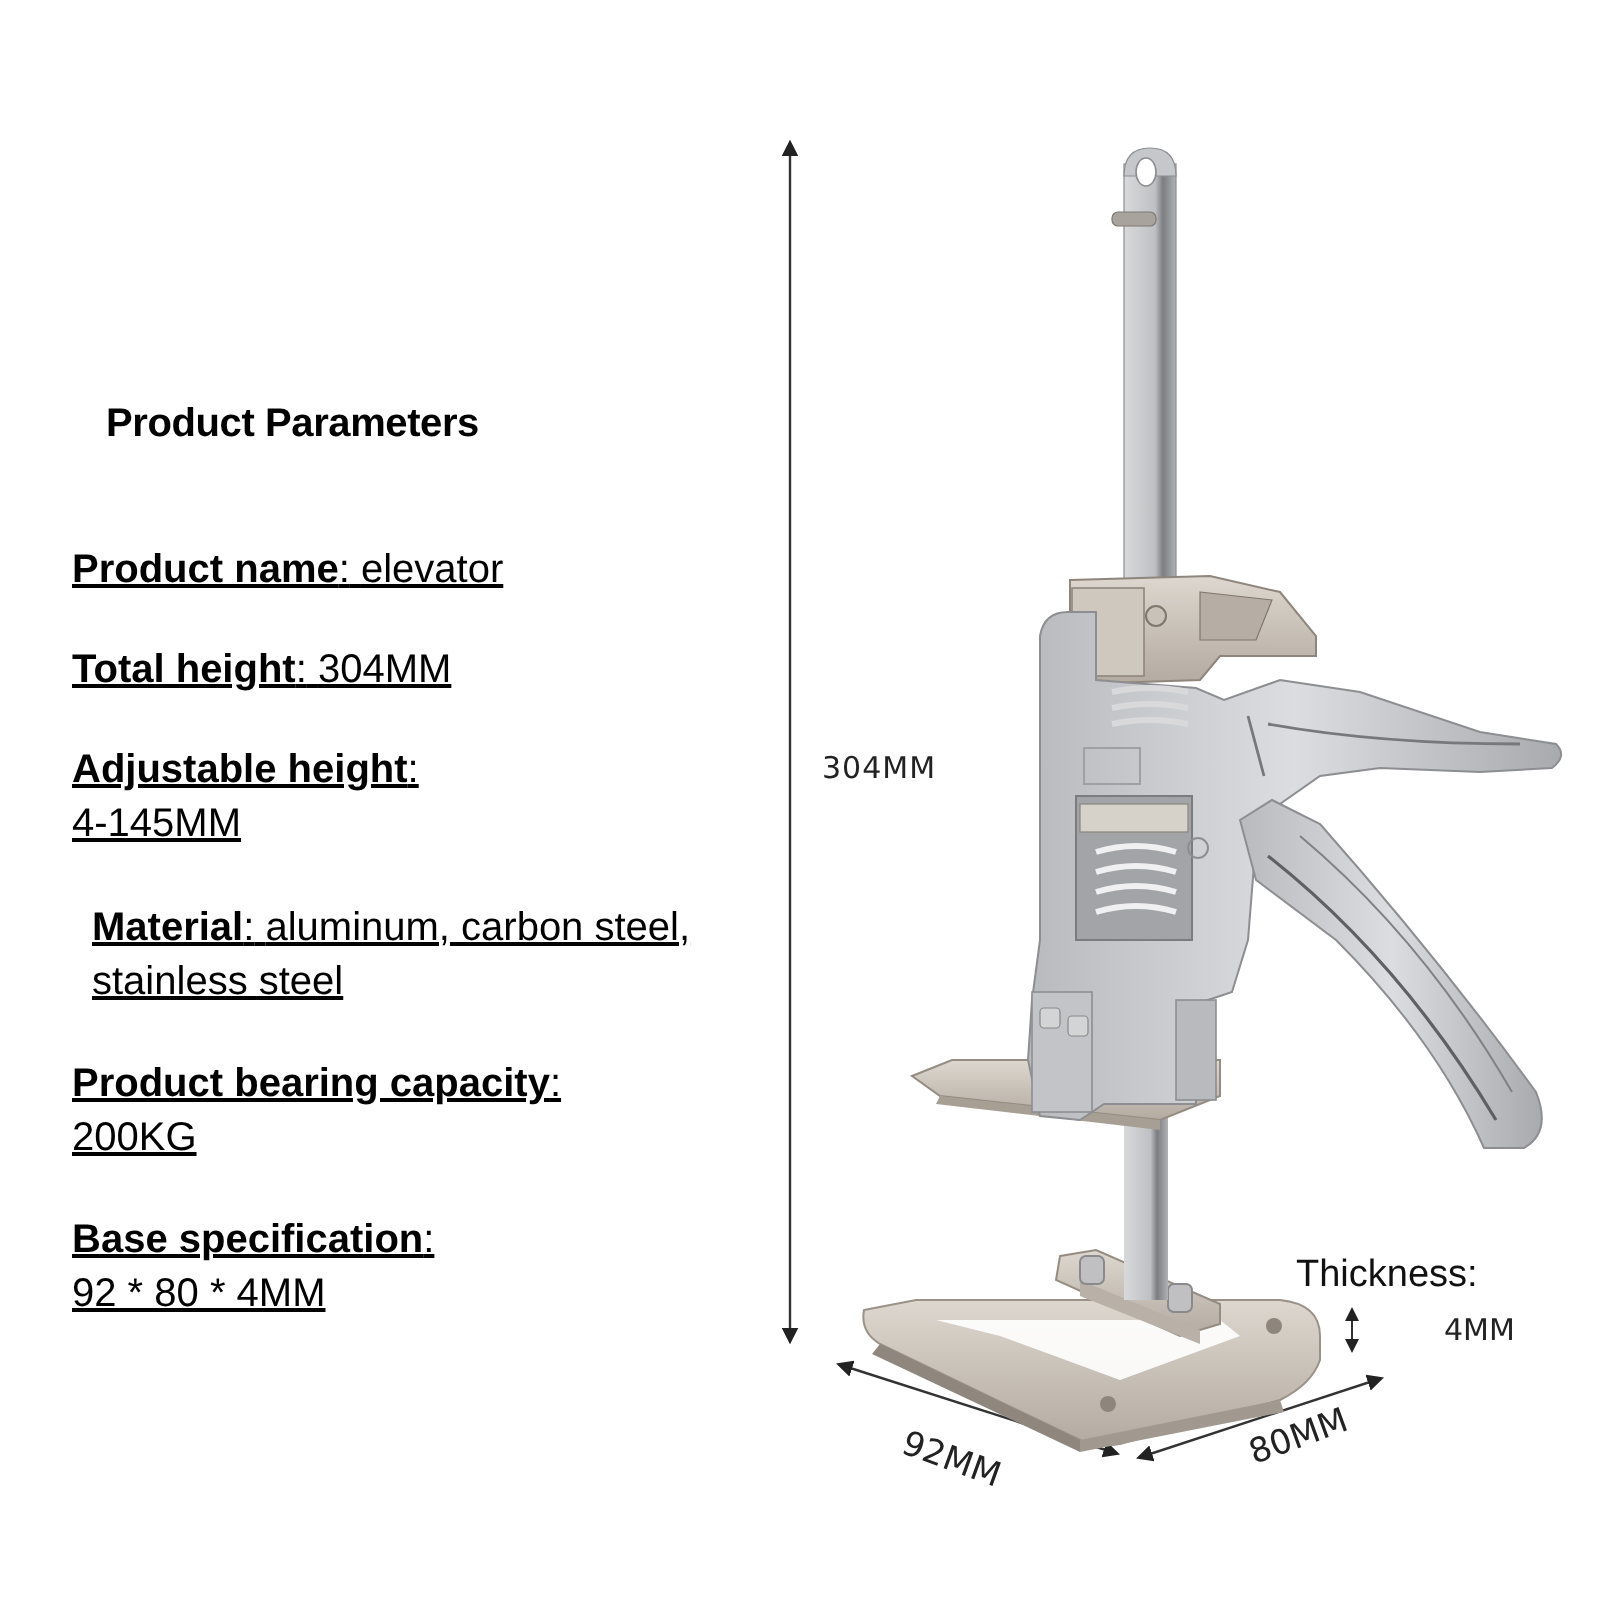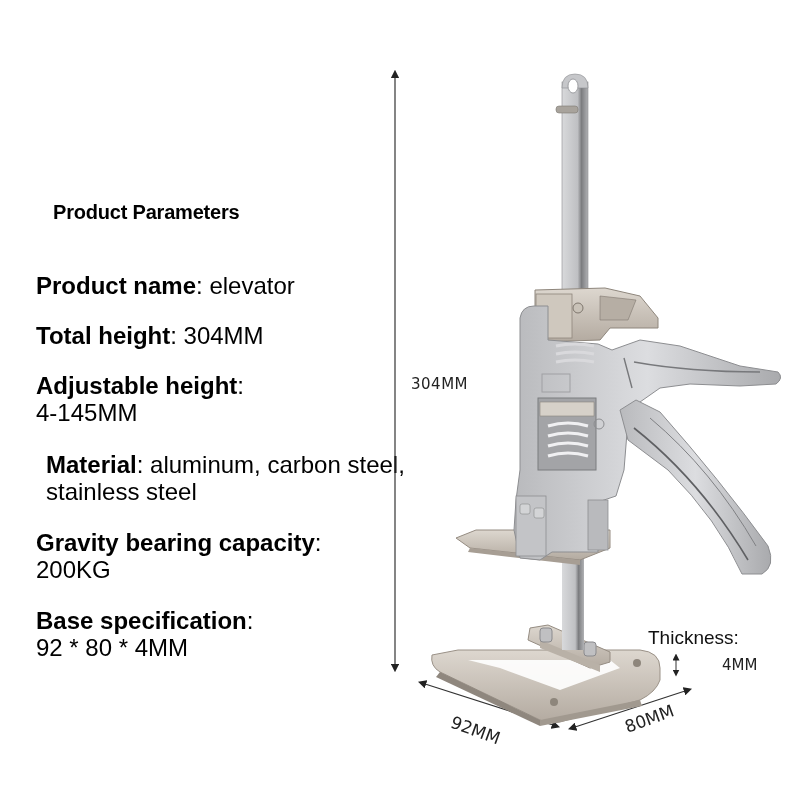--- a/index.html
+++ b/index.html
@@ -1,19 +1,19 @@
 <!DOCTYPE html>
 <html><head>
   <meta charset="utf-8">
   <style>
     html, body { margin: 0; padding: 0; background: #ffffff; }
     body { width: 800px; height: 800px; position: relative; overflow: hidden;
            font-family: "Liberation Sans", sans-serif; color: #000; }
     .title { position: absolute; left: 36px; top: 184px; font-size: 20px; font-weight: bold; margin: 17px; white-space: nowrap; letter-spacing: -0.2px; }
-    .param { position: absolute; left: 36px; font-size: 24px; line-height: 27px; width: 360px; }
+    .param { position: absolute; left: 36px; font-size: 20px; line-height: 27px; width: 360px; text-decoration: underline; }
     .param .k { font-weight: bold; }
     .param .sep { font-weight: normal; }
 
     .dim-label { position: absolute; font-family: "DejaVu Sans", sans-serif; color: #222; }
     .dim-v-label { left: 411px; top: 375px; font-size: 15px; letter-spacing: 0.5px; }
     .thick-title { left: 648px; top: 627px; font-family: "Liberation Sans", sans-serif; font-size: 19px; color: #111; }
     .thick-val { left: 686px; top: 656px; font-size: 15px; margin-left: 36px; }
     .w92 { left: 455px; top: 712px; font-size: 17px; transform: rotate(20deg); transform-origin: left top; }
     .w80 { left: 622px; top: 718px; font-size: 17px; transform: rotate(-20deg); transform-origin: left top; }
 
@@ -38,21 +38,21 @@
   <span class="k">Adjustable height</span><span class="sep">:</span><br>
   <span>4-145MM</span>
 </div>
 
 <div class="param" style="top:451px;margin-left:10px;">
   <span class="k">Material</span><span class="sep">:</span>
   <span>aluminum, carbon steel, stainless steel</span>
 </div>
 
 <div class="param" style="top:529px;">
-  <span class="k">Gravity bearing capacity</span><span class="sep">:</span><br>
+  <span class="k">Product bearing capacity</span><span class="sep">:</span><br>
   <span>200KG</span>
 </div>
 
 <div class="param" style="top:607px;">
   <span class="k">Base specification</span><span class="sep">:</span><br>
   <span>92 * 80 * 4MM</span>
 </div>
 
 <svg class="art" width="800" height="800" viewBox="0 0 800 800">
   <defs>

